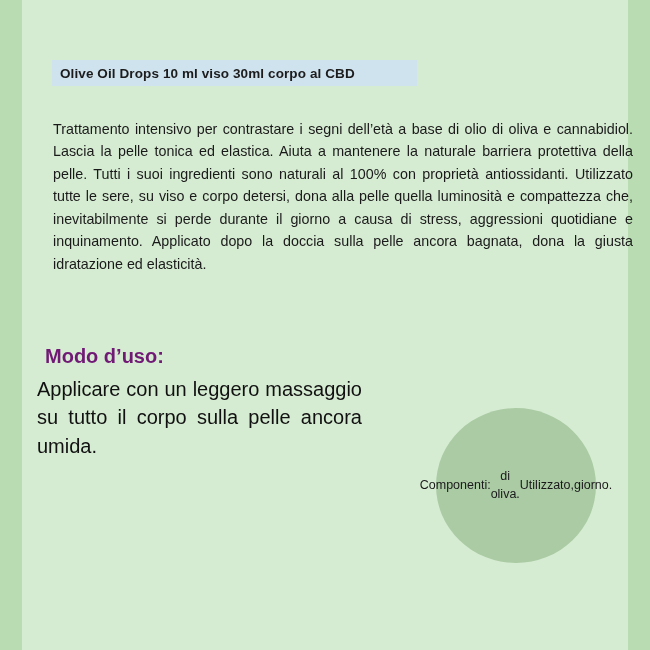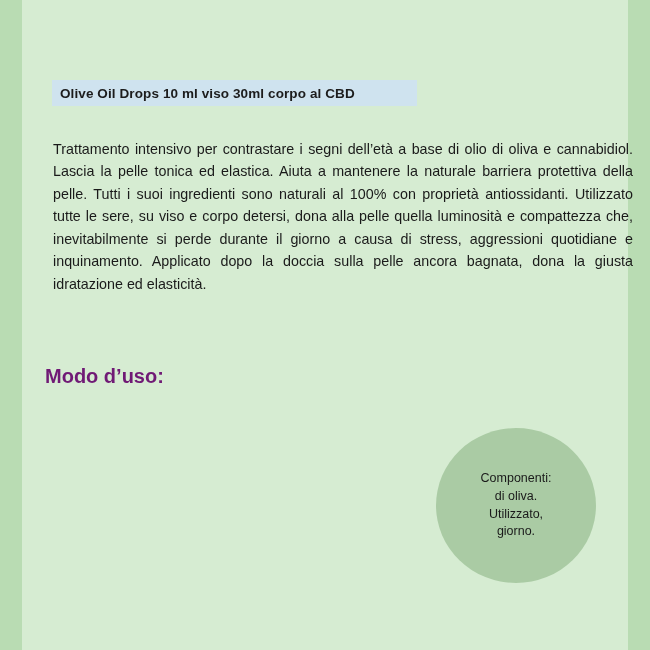--- a/index.html
+++ b/index.html
@@ -24,21 +24,20 @@
     border-top: 0;
     border-bottom: 0;
   }
   #inner {
     position: absolute;
     left: 0;
     top: 0;
     right: 0;
     bottom: 0;
     background: #d6ecd2;
-    margin-top: 20px;
   }
   .title-band {
     position: absolute;
     left: 30px;
     top: 60px;
     width: 365px;
     height: 26px;
     background: #cfe3ef;
     display: flex;
     align-items: center;
@@ -83,21 +82,21 @@
   }
   .circle {
     position: absolute;
     left: 414px;
     top: 408px;
     width: 160px;
     height: 155px;
     border-radius: 50%;
     background: #aacba4;
     display: flex;
-    flex-direction: column;
+    flex-direction: row;
     align-items: center;
     justify-content: center;
     text-align: center;
   }
   .circle .c-line {
     font-size: 12.5px;
     line-height: 1.42;
     color: #1a1a1a;
   }
 </style>
@@ -108,20 +107,21 @@
   <div id="inner">
 
     <div class="title-band">
       <span>Olive Oil Drops 10 ml viso 30ml corpo al CBD</span>
     </div>
 
     <div class="body-text">Trattamento intensivo per contrastare i segni dell’età a base di olio di oliva  e cannabidiol. Lascia la pelle tonica ed elastica. Aiuta a mantenere la naturale barriera protettiva della pelle. Tutti i suoi ingredienti sono naturali al 100% con proprietà antiossidanti. Utilizzato tutte le sere, su viso e corpo detersi, dona alla pelle quella luminosità e compattezza che, inevitabilmente si perde durante il giorno a causa di stress, aggressioni quotidiane e inquinamento. Applicato dopo la doccia sulla pelle ancora bagnata, dona la giusta idratazione ed elasticità.</div>
 
     <div class="usage-heading">Modo d’uso:</div>
 
+    <div class="usage-text">Applicare  con  un  leggero massaggio su tutto il corpo sulla pelle ancora umida.</div>
 
     <div class="circle">
       <div class="c-line">Componenti:</div>
       <div class="c-line">di oliva.</div>
       <div class="c-line">Utilizzato,</div>
       <div class="c-line">giorno.</div>
     </div>
 
   </div>
 </div>

